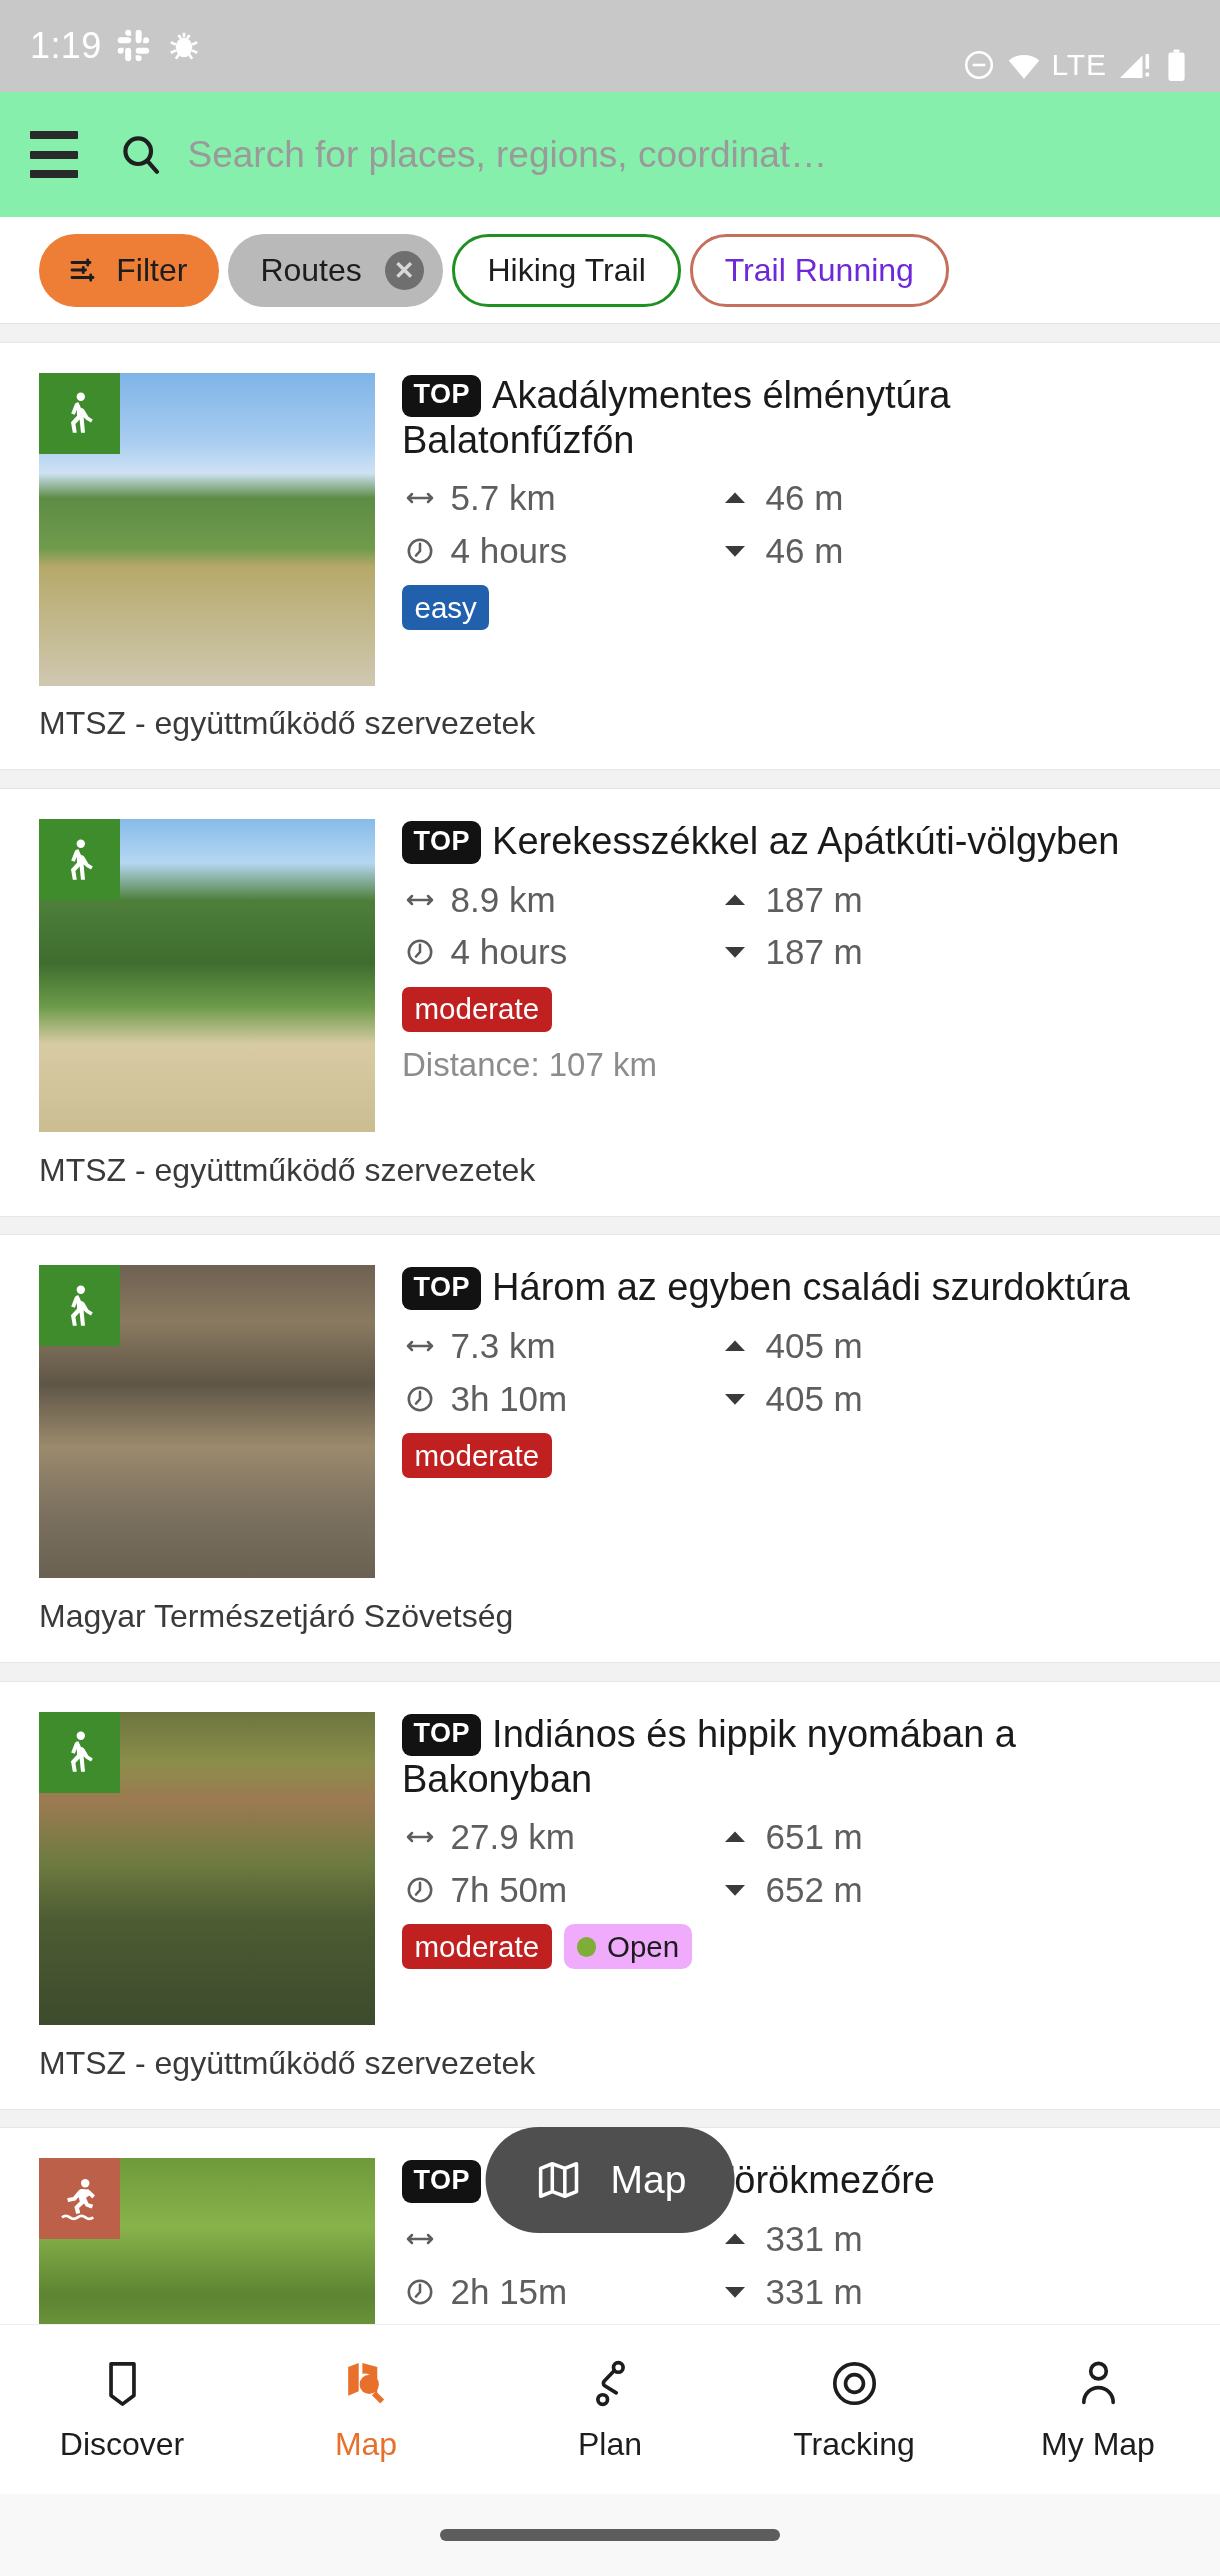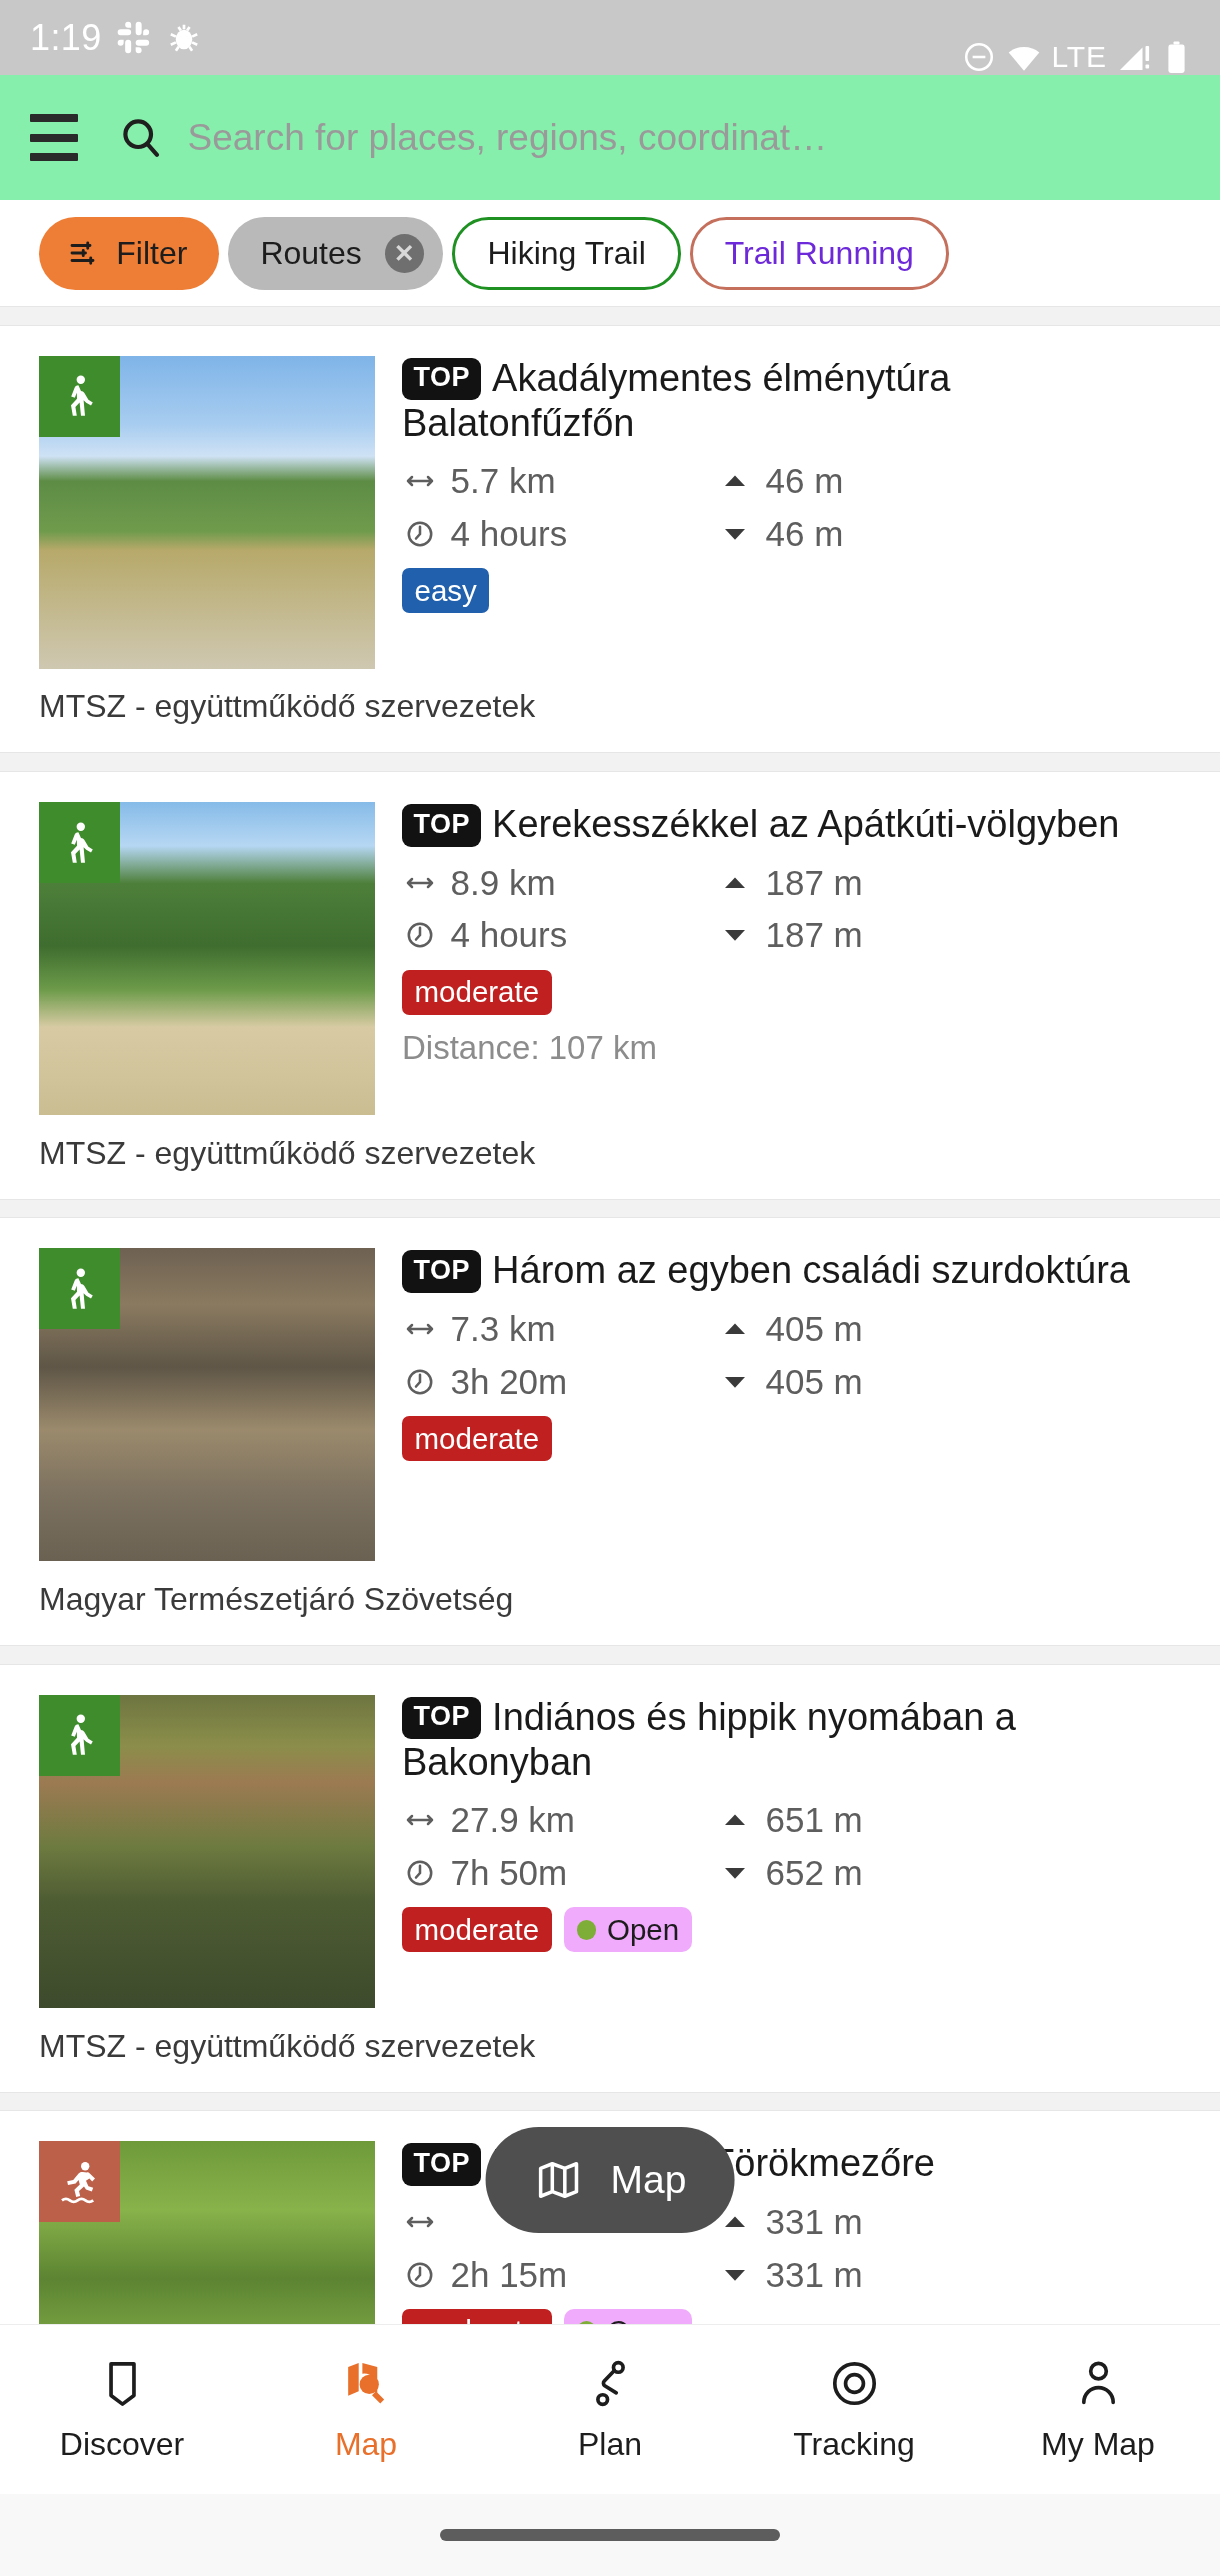--- a/index.html
+++ b/index.html
@@ -14,21 +14,21 @@
     position: relative;
     width: 1220px;
     height: 2576px;
     background: #ffffff;
     display: flex;
     flex-direction: column;
   }
 
   
   .statusbar {
-    height: 75px;
+    height: 92px;
     background: #c8c8c8;
     display: flex;
     align-items: center;
     padding: 0 30px;
     flex: 0 0 auto;
   }
   .sb-left { display: flex; align-items: center; gap: 14.3px; }
   .sb-time {
     color: #ffffff;
     font-size: 36px;
@@ -457,21 +457,21 @@
               </span>
               <span>405 m</span>
             </div>
             <div class="stat">
               <span class="glyph">
                 <svg width="32" height="32" viewBox="0 0 24 24" fill="none" stroke="#5e5e5e" stroke-width="1.9" stroke-linecap="round">
                   <circle cx="12" cy="12" r="8.4"></circle>
                     <path d="M12 6.6V12l-3 3.4"></path>
                 </svg>
               </span>
-              <span>3h 20m</span>
+              <span>3h 10m</span>
             </div>
             <div class="stat">
               <span class="glyph">
                 <svg width="30" height="30" viewBox="0 0 24 24" fill="#3a3a3a">
                     <path d="M12 16.5 4 8h16z"></path>
                   </svg>
               </span>
               <span>405 m</span>
             </div>
           </div>

